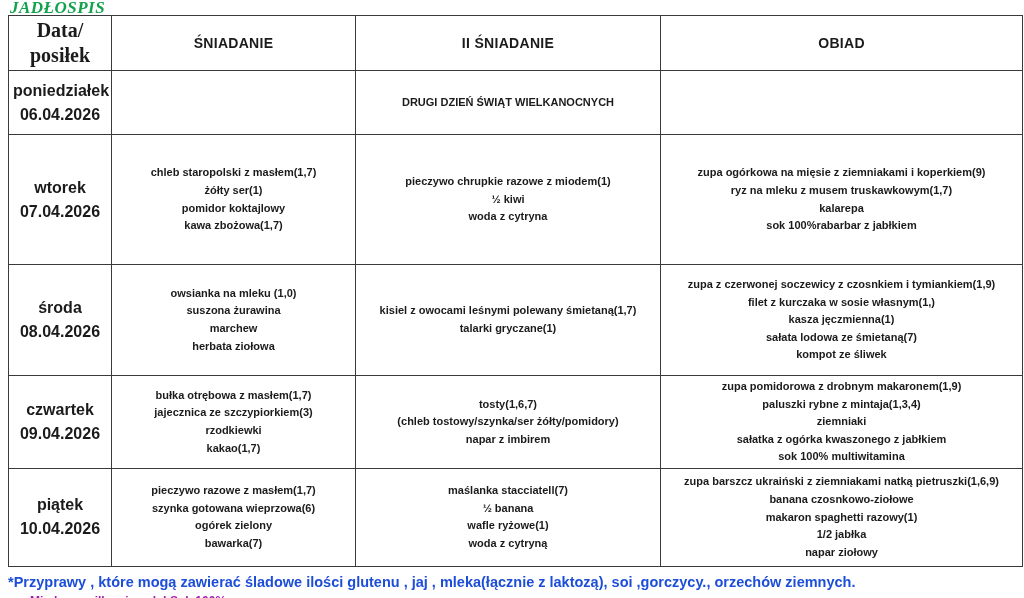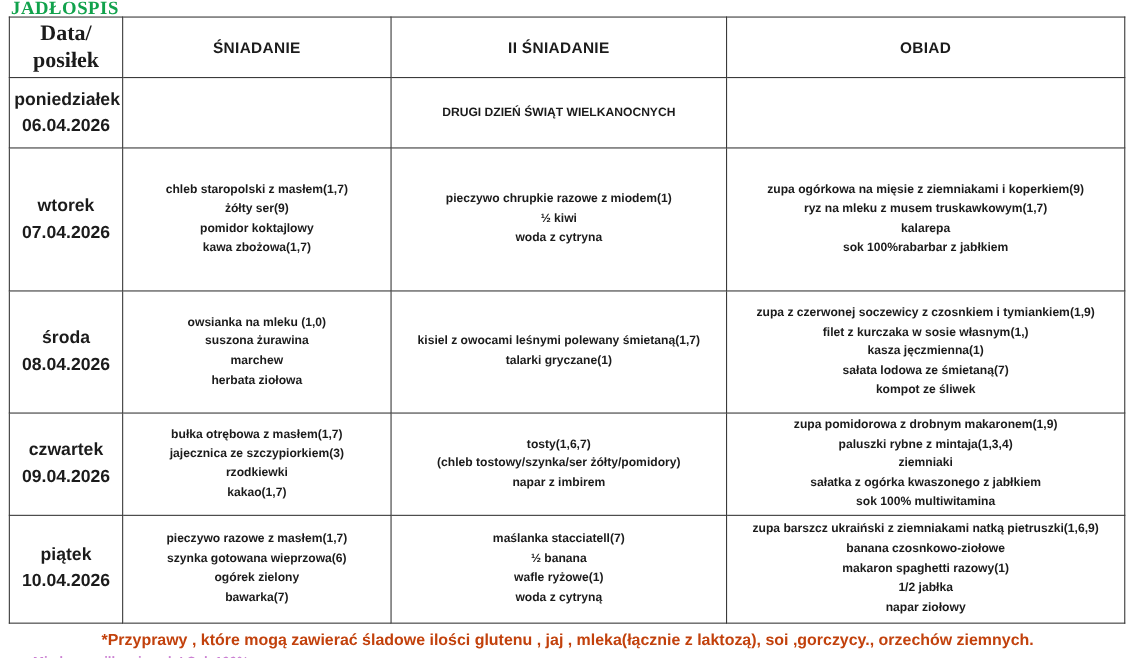--- a/index.html
+++ b/index.html
@@ -17,20 +17,21 @@
   }
   .title {
     margin: 0;
     padding: 0 0 0 10px;
     font-family: "Liberation Serif", serif;
     font-size: 17px;
     font-weight: bold;
     letter-spacing: 0.5px;
     color: #11A24C;
     line-height: 15px;
+    font-style: italic;
   }
   table.menu-table {
     border-collapse: collapse;
     table-layout: fixed;
     margin-left: 8px;
     width: 1014px;
   }
   .menu-table th, .menu-table td {
     border: 1px solid #3a3a3a;
     padding: 2px 4px;
@@ -67,22 +68,21 @@
   }
   .menu-line {
     line-height: 1.6;
     white-space: nowrap;
     text-align: center;
   }
   .footnote1 {
     margin: 7px 0 0 8px;
     font-size: 14.5px;
     font-weight: bold;
-    color: #c2410c;
-    text-align: center;
+    color: #1d4ed8;
   }
   .footnote2 {
     margin: 4px 0 0 30px;
     font-size: 12px;
     font-weight: bold;
     color: #a21caf;
   }
 </style>
 </head>
 <body>
@@ -121,21 +121,21 @@
     <td class="meal-cell"></td>
   </tr>
 
   <tr class="menu-row">
     <td class="date-cell">
       <div class="day">wtorek</div>
       <div class="date">07.04.2026</div>
     </td>
     <td class="meal-cell">
             <div class="menu-line">chleb staropolski z masłem(1,7)</div>
-            <div class="menu-line">żółty ser(9)</div>
+            <div class="menu-line">żółty ser(1)</div>
             <div class="menu-line">pomidor koktajlowy</div>
             <div class="menu-line">kawa zbożowa(1,7)</div>
           </td>
     <td class="meal-cell">
             <div class="menu-line">pieczywo chrupkie razowe  z miodem(1)</div>
             <div class="menu-line">½ kiwi</div>
             <div class="menu-line">woda z cytryna</div>
           </td>
     <td class="meal-cell">
             <div class="menu-line">zupa ogórkowa na mięsie z ziemniakami i koperkiem(9)</div>

